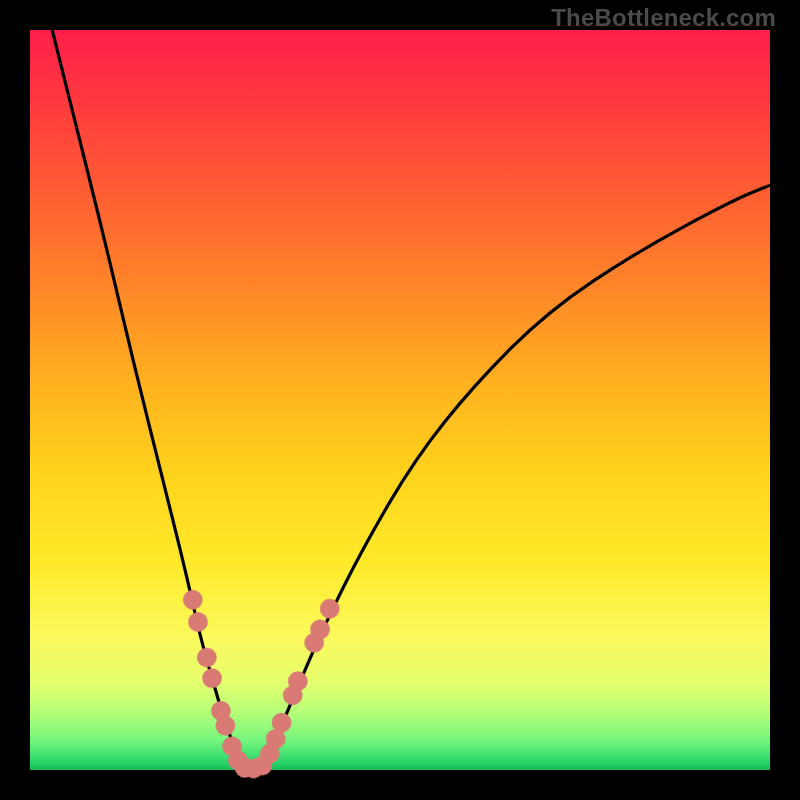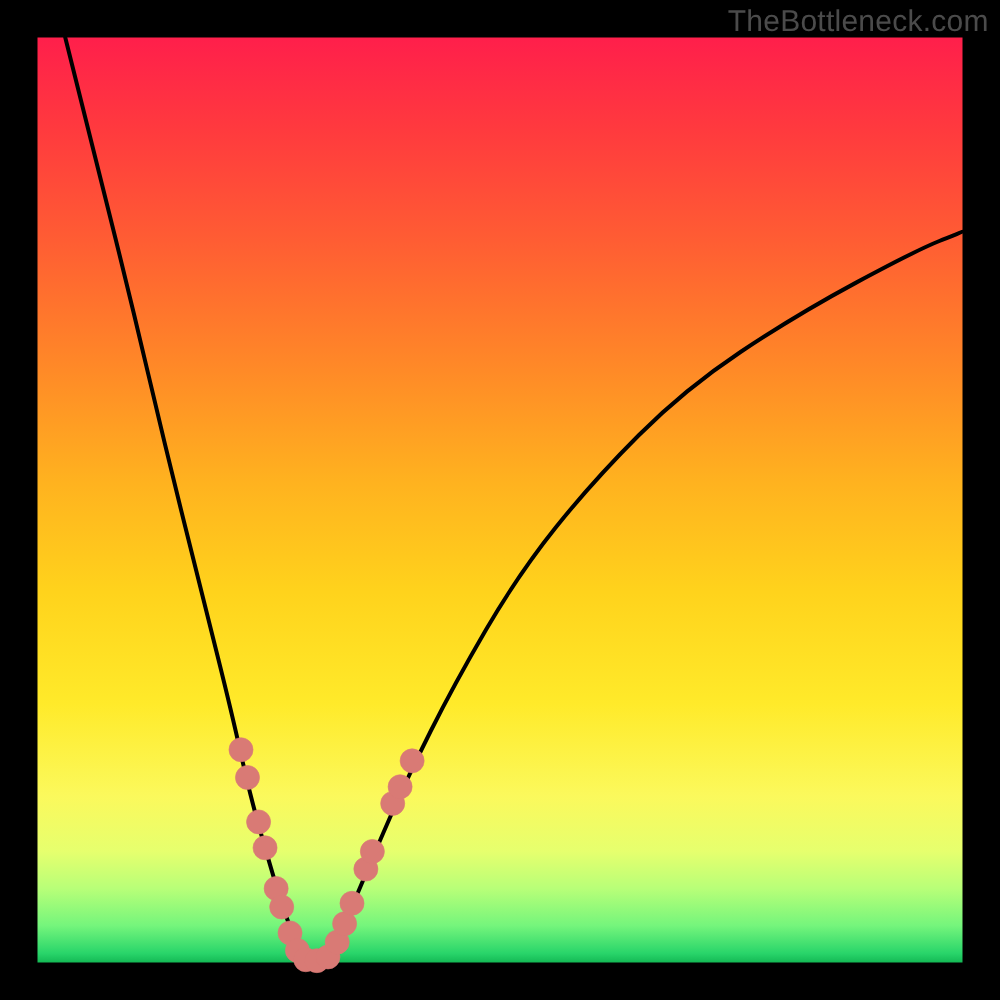--- a/index.html
+++ b/index.html
@@ -35,24 +35,24 @@
       #e6ff6e 88%,
       #b8ff78 92%,
       #75f57c 96%,
       #29d56a 99%,
       #14b955 100%
     );
   }
   .watermark {
     position: absolute;
     top: 4px;
-    right: 9px;
+    right: 24px;
     color: #4b4b4b;
     font-size: 24px;
-    font-weight: 400;
+    font-weight: 700;
     letter-spacing: 0.2px;
     user-select: none;
   }
   svg.curve {
     position: absolute;
     left: 0;
     top: 0;
     width: 740px;
     height: 740px;
     overflow: visible;

